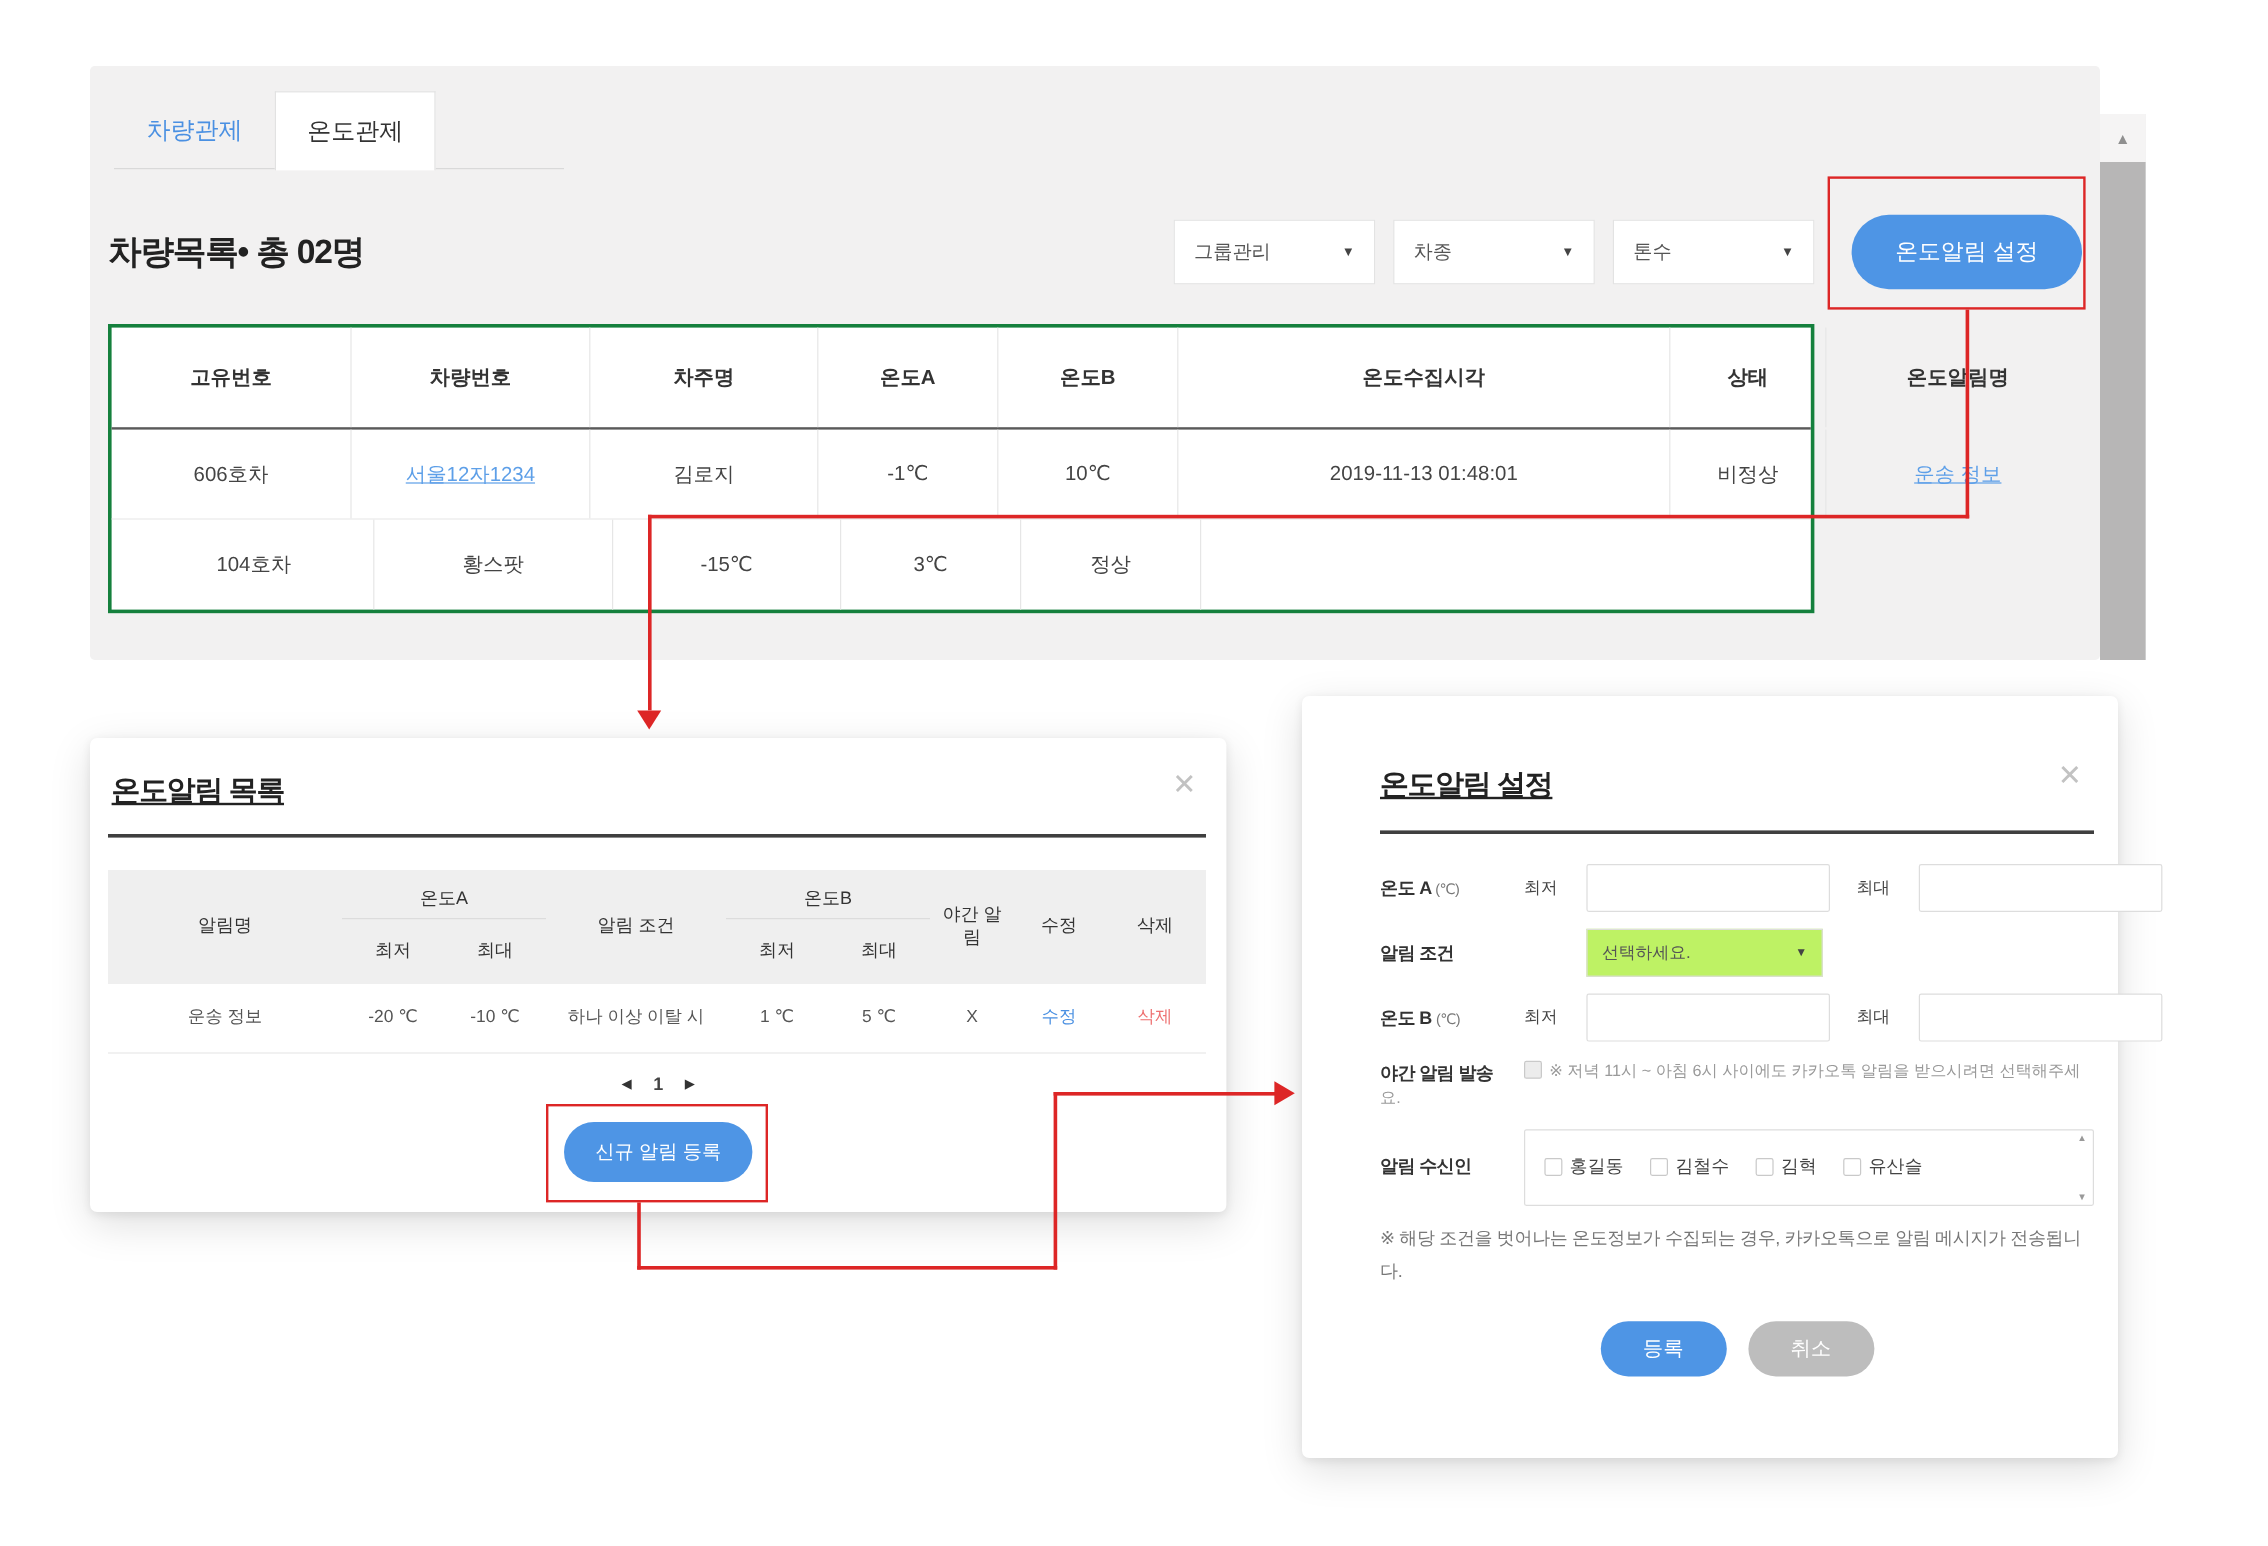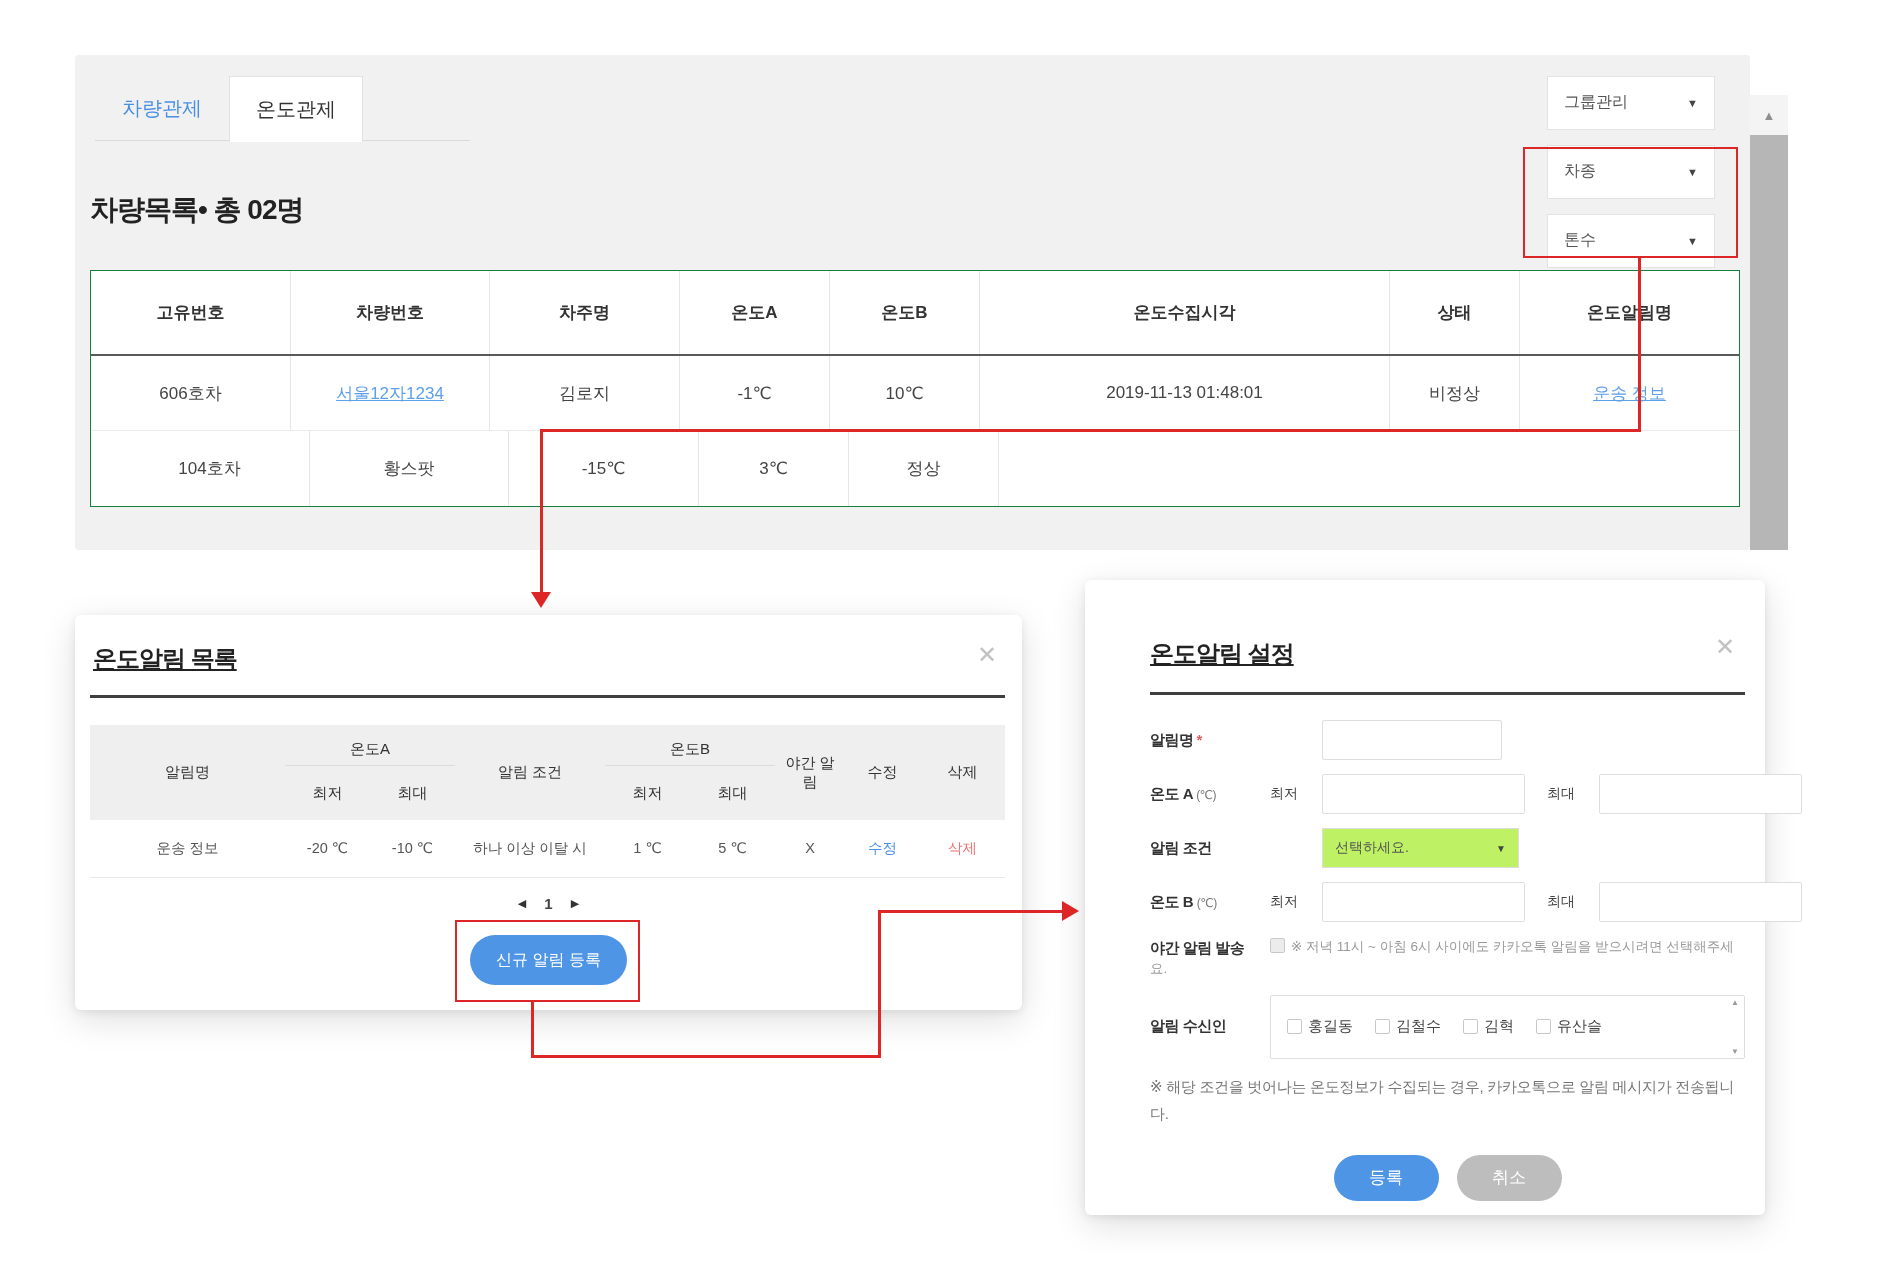--- a/index.html
+++ b/index.html
@@ -7,27 +7,27 @@
 
   
   .top-panel { position:absolute; left:75px; top:55px; width:1675px; height:495px; background:#f2f1f1; border-radius:4px; }
   .tabbar { position:absolute; left:20px; top:20px; width:375px; height:66px; border-bottom:1px solid #d9d9d9; display:flex; }
   .tab { width:134px; height:66px; display:flex; align-items:center; justify-content:center; font-size:20px; cursor:pointer; }
   .tab.inactive { color:#4a90e2; }
   .tab.active { background:#ffffff; color:#333; border:1px solid #e2e2e2; border-bottom:none; position:relative; top:1px; font-weight:500; }
 
   .headrow { position:absolute; left:15px; top:120px; width:1645px; height:70px; display:flex; align-items:center; }
   .page-title { font-size:28px; font-weight:bold; color:#222; letter-spacing:-1px; }
-  .filters { margin-left:auto; display:flex; align-items:center; gap:15px;flex-direction:column; }
+  .filters { margin-left:auto; display:flex; align-items:center; gap:15px; }
   .select-box { width:168px; height:54px; background:#fff; border:1px solid #e3e3e3; display:flex; align-items:center; padding:0 16px; font-size:16px; color:#555; cursor:pointer; }
   .select-box .caret { margin-left:auto; font-size:11px; color:#444; }
   .pill-btn { background:#4e95e5; color:#fff; border:none; border-radius:31px; cursor:pointer; font-family:inherit; }
   .btn-temp-setting { width:192px; height:62px; font-size:19px; margin-left:16px; }
 
-  .vtable { position:absolute; left:15px; top:215px; width:1650px; background:#fff; border:1px solid #15803d; }
+  .vtable { position:absolute; left:15px; top:215px; width:1422px; background:#fff; border:3px solid #15803d; }
   .vrow { display:grid; grid-template-columns:200px 199px 190px 150px 150px 410px 130px 219px; }
   .vrow > div { display:flex; align-items:center; justify-content:center; border-right:1px solid #e6e6e6; font-size:17px; color:#444; }
   .vrow > div:last-child { border-right:none; }
   .vrow.vhead { height:85px; border-bottom:2px solid #5a5a5a; }
   .vrow.vhead > div { font-weight:bold; color:#333; }
   .vrow.vbody { height:75px; border-bottom:1px solid #eaeaea; }
   .vrow.vbody:last-child { border-bottom:none;padding-left:19px; }
   .link { color:#5d9fe8; text-decoration:underline; cursor:pointer; }
   .status-error { color:#e25c5c; }
   .status-normal { color:#444; }
@@ -232,26 +232,20 @@
   <button class="pill-btn btn-new-alert">신규 알림 등록</button>
 </div>
 
 <div class="modal modal-set">
   <div class="modal-title" style="left:65px; top:58px;">온도알림 설정</div>
   <div class="modal-close" style="right:30px; top:55px;">✕</div>
   <div class="modal-hr" style="left:65px; top:112px; width:595px;"></div>
 
   <div class="form">
 
-    <div class="frow">
-      <div class="flabel">
-        <span>알림명</span><span class="req">*</span>
-      </div>
-      <input class="tinput w-name" value="" style="">
-    </div>
 
     <div class="frow">
       <div class="flabel">
         <span>온도 A</span> <span class="unit">(℃)</span>
       </div>
       <div class="minmax">
         <span class="mm-label">최저</span>
         <input class="tinput mm-input" value="" style="">
         <span class="mm-gap"></span>
         <span class="mm-label">최대</span>

